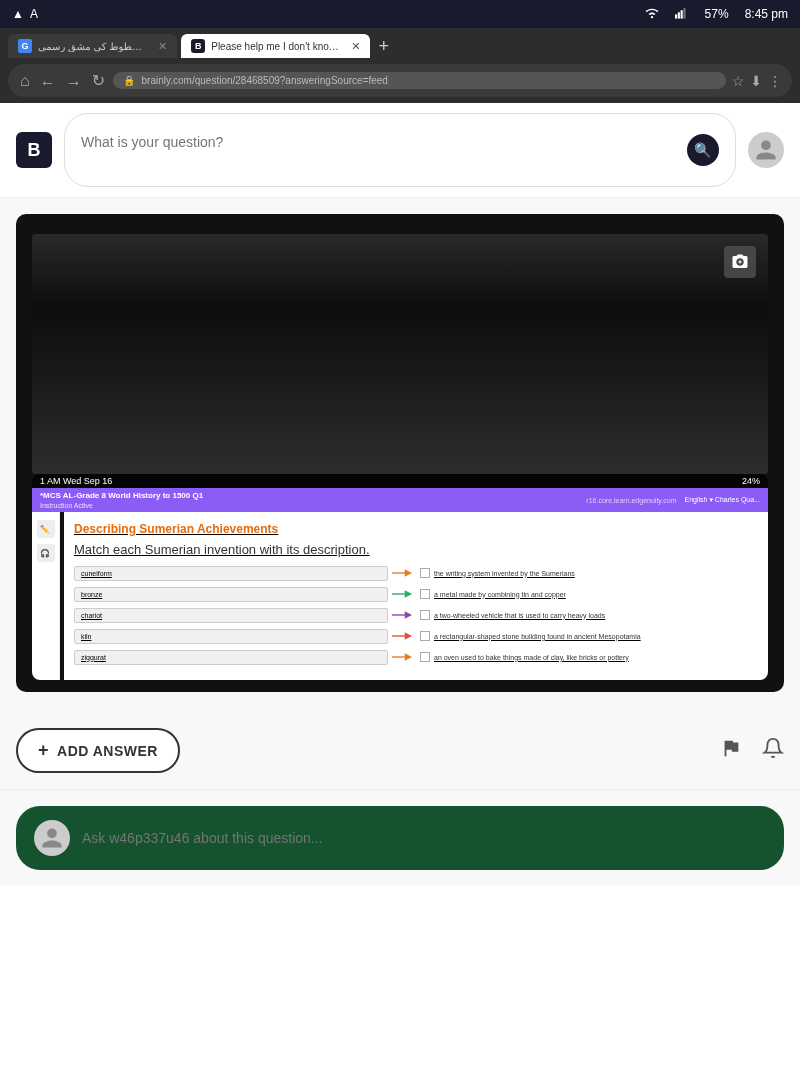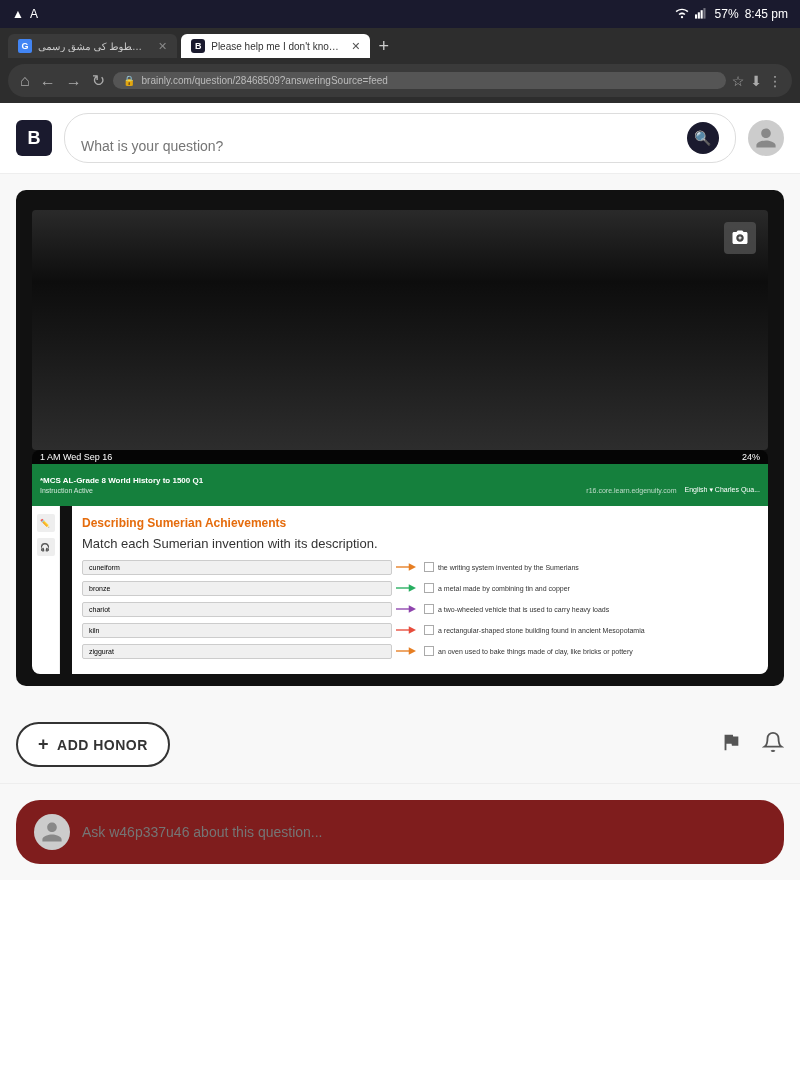--- a/index.html
+++ b/index.html
@@ -11,21 +11,21 @@
       background: #1a1a2e;
       color: #fff;
       display: flex;
       justify-content: space-between;
       align-items: center;
       padding: 4px 12px;
       height: 28px;
       font-size: 12px;
     }
     .status-left { display: flex; align-items: center; gap: 6px; }
-    .status-right { display: flex; align-items: center; gap: 6px; }
+    .status-right { display: flex; align-items: center; gap: 16px; }
 
     
     .browser-chrome {
       background: #2d2d2d;
       padding: 6px 8px;
     }
     .tab-bar {
       display: flex;
       align-items: center;
       gap: 4px;
@@ -131,24 +131,24 @@
       align-items: center;
       justify-content: center;
       color: #fff;
       font-weight: bold;
       font-size: 18px;
       flex-shrink: 0;
     }
     .search-bar {
       flex: 1;
       display: flex;
-      align-items: flex-end;
+      align-items: flex-start;
       border: 1px solid #ddd;
       border-radius: 24px;
-      padding: 8px 16px;
+      padding: 20px 16px;
       gap: 12px;
     }
     .search-bar input {
       border: none;
       outline: none;
       flex: 1;
       font-size: 14px;
       color: #999;
     }
     .search-btn {
@@ -212,25 +212,25 @@
       background: rgba(0,0,0,0.7);
       display: flex;
       justify-content: space-between;
       padding: 2px 8px;
       font-size: 9px;
       color: #fff;
     }
 
     
     .inner-edgenuity-header {
-      background: #15803d;
+      background: #8b5cf6;
       display: flex;
       justify-content: space-between;
-      align-items: flex-end;
-      padding: 12px 8px;
+      align-items: center;
+      padding: 3px 8px;
       font-size: 8px;
       color: #fff;
     }
     .inner-edgenuity-header .title { font-weight: bold; }
     .inner-edgenuity-header .right { display: flex; gap: 8px; align-items: center; }
 
     
     .inner-content-panel {
       background: #fff;
       margin: 0;
@@ -365,21 +365,21 @@
       gap: 20px;
     }
     .action-icon {
       color: #555;
       font-size: 20px;
       cursor: pointer;
     }
 
     
     .comment-box {
-      background: #7f1d1d;
+      background: #14532d;
       border-radius: 24px;
       padding: 14px 18px;
       display: flex;
       align-items: center;
       gap: 12px;
       margin-top: 4px;
     }
     .comment-avatar {
       width: 36px;
       height: 36px;
@@ -412,21 +412,22 @@
       background: #111;
       border-radius: 8px;
       overflow: hidden;
     }
     .inner-screen-content {
       position: relative;
       display: flex;
     }
     .inner-main-area {
       flex: 1;
-      padding-left: 40px;
+      padding-left: 32px;
+      text-decoration: underline;
     }
   </style>
 </head>
 <body>
 
 <div class="status-bar">
   <div class="status-left">
     <span>▲</span>
     <span>A</span>
   </div>
@@ -632,21 +633,21 @@
             </div>
           </div>
         </div>
       </div>
     </div>
   </div>
 
   <div class="action-area">
     <button class="add-answer-btn">
       <span class="plus-icon">+</span>
-      <span>ADD HONOR</span>
+      <span>ADD ANSWER</span>
     </button>
     <div class="action-icons">
       <span class="action-icon">
         <svg width="22" height="22" viewBox="0 0 24 24" fill="#555">
           <path d="M14.4 6L14 4H5v17h2v-7h5.6l.4 2h7V6z"></path>
         </svg>
       </span>
       <span class="action-icon">
         <svg width="22" height="22" viewBox="0 0 24 24" fill="none" stroke="#555" stroke-width="2">
           <path d="M18 8A6 6 0 0 0 6 8c0 7-3 9-3 9h18s-3-2-3-9"></path>

